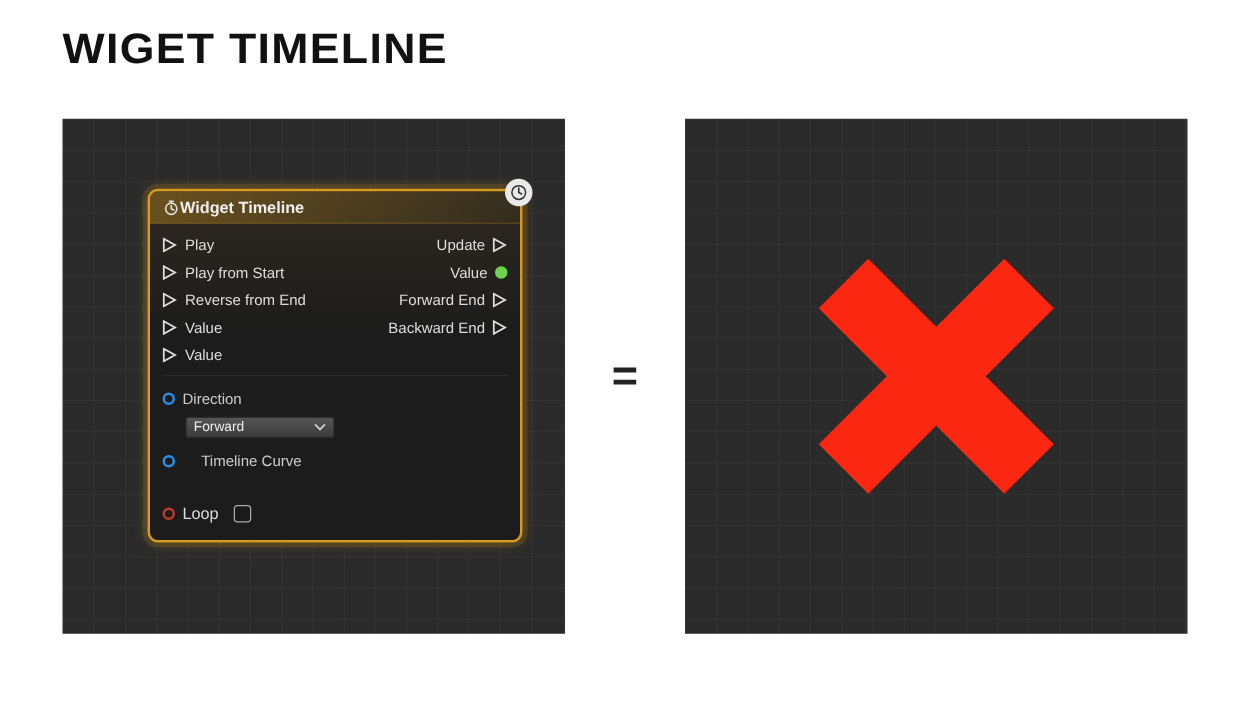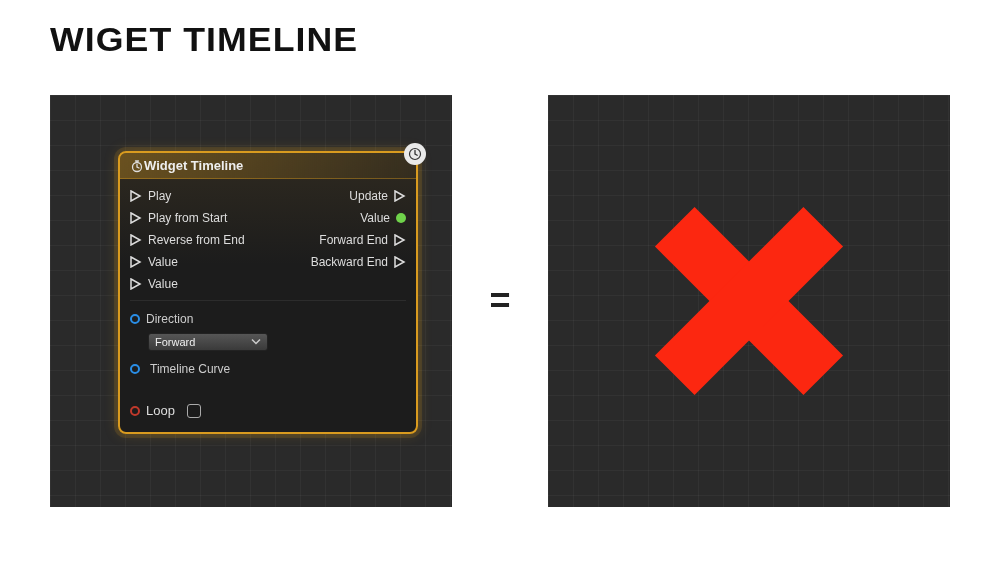--- a/index.html
+++ b/index.html
@@ -302,21 +302,21 @@
               <svg width="10" height="10">
                 <path d="M1 3 L5 7 L9 3" fill="none" stroke="#ccc" stroke-width="1.5"></path>
               </svg>
             </span>
         </div>
 
         <div style="height:8px"></div>
 
         <div class="sub-area">
           <span class="dot blue"></span>
-          <span class="sub-label" style="margin-left:4px">Timeline Curve</span>
+          <span class="sub-label" style="margin-left:15px">Timeline Curve</span>
         </div>
 
         <div style="height:10px"></div>
 
 
         <div style="height:10px"></div>
 
         <div class="sub-area">
           <span class="dot red"></span>
           <span style="color:#ddd;font-size:13px">Loop</span>

